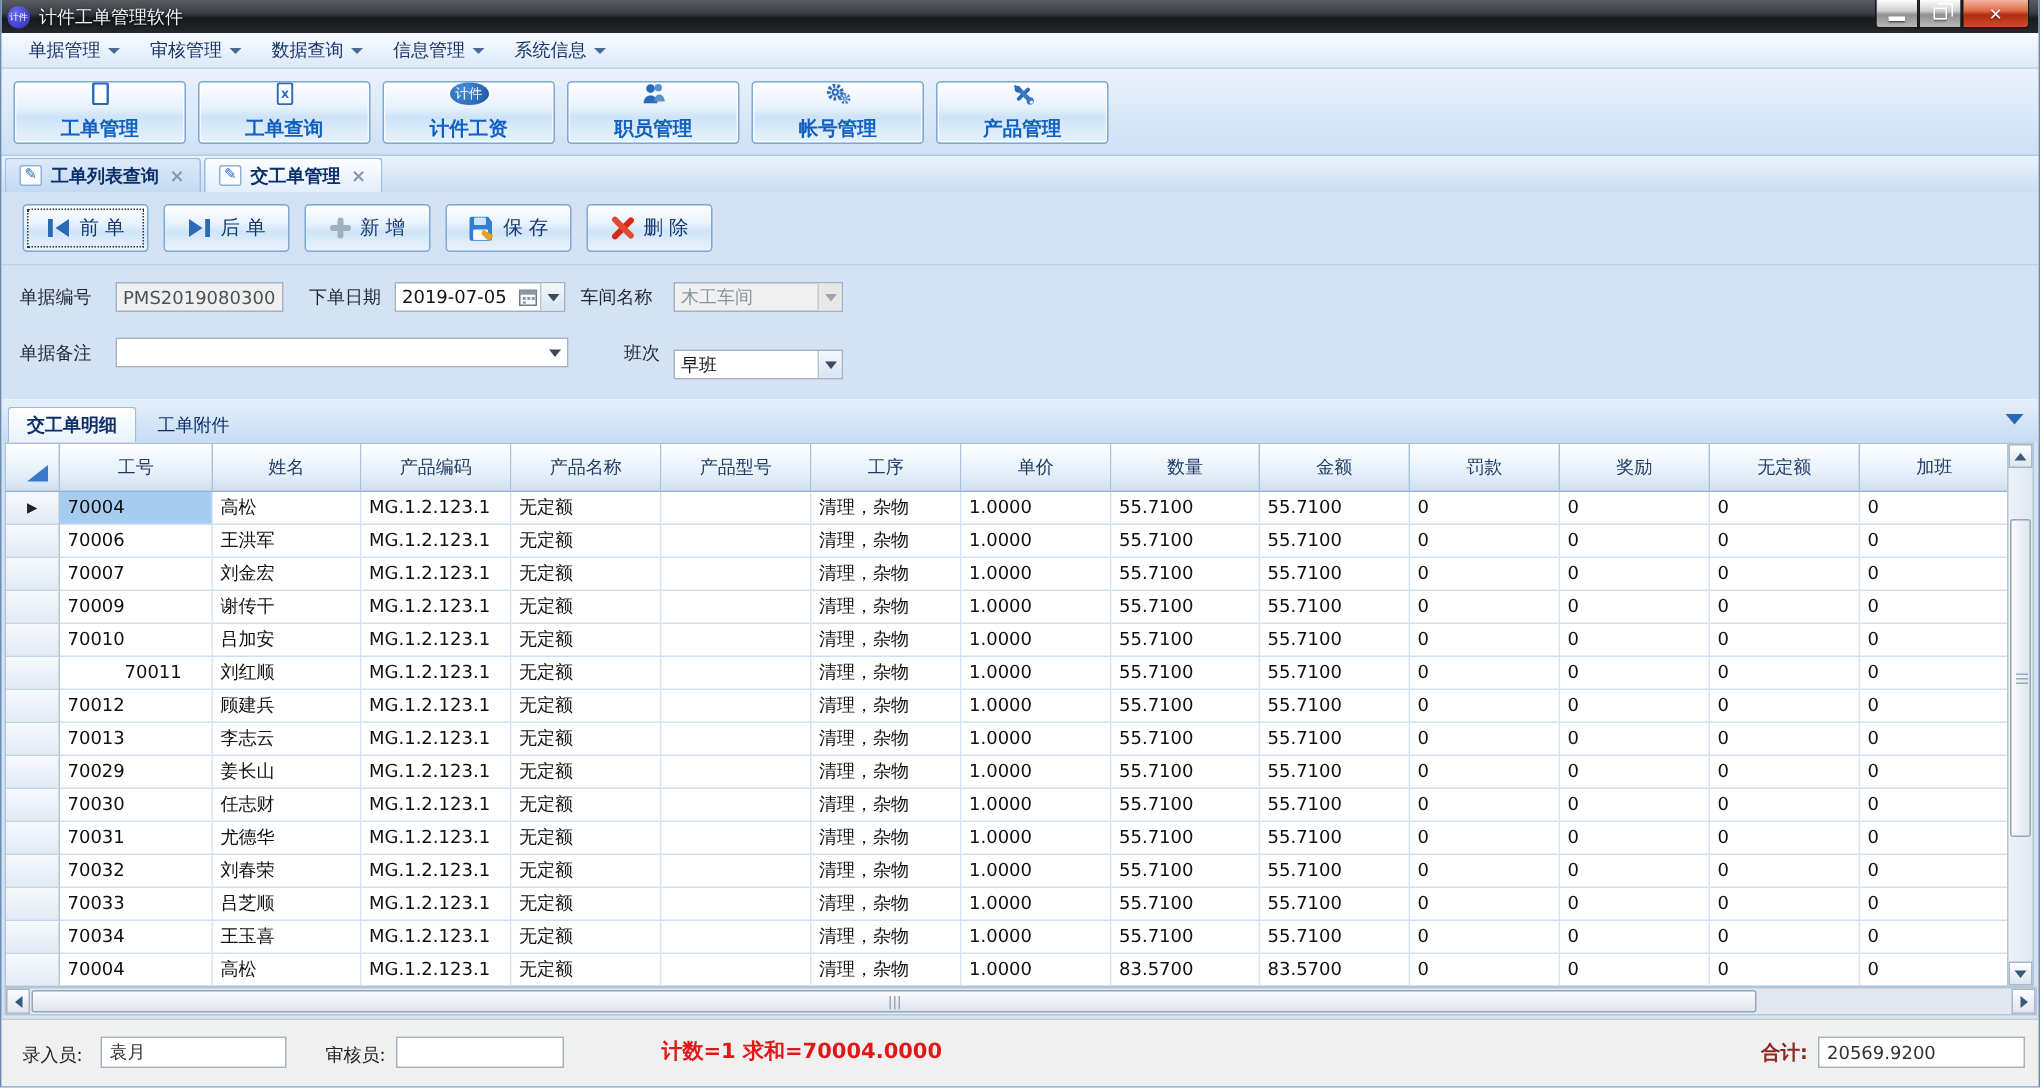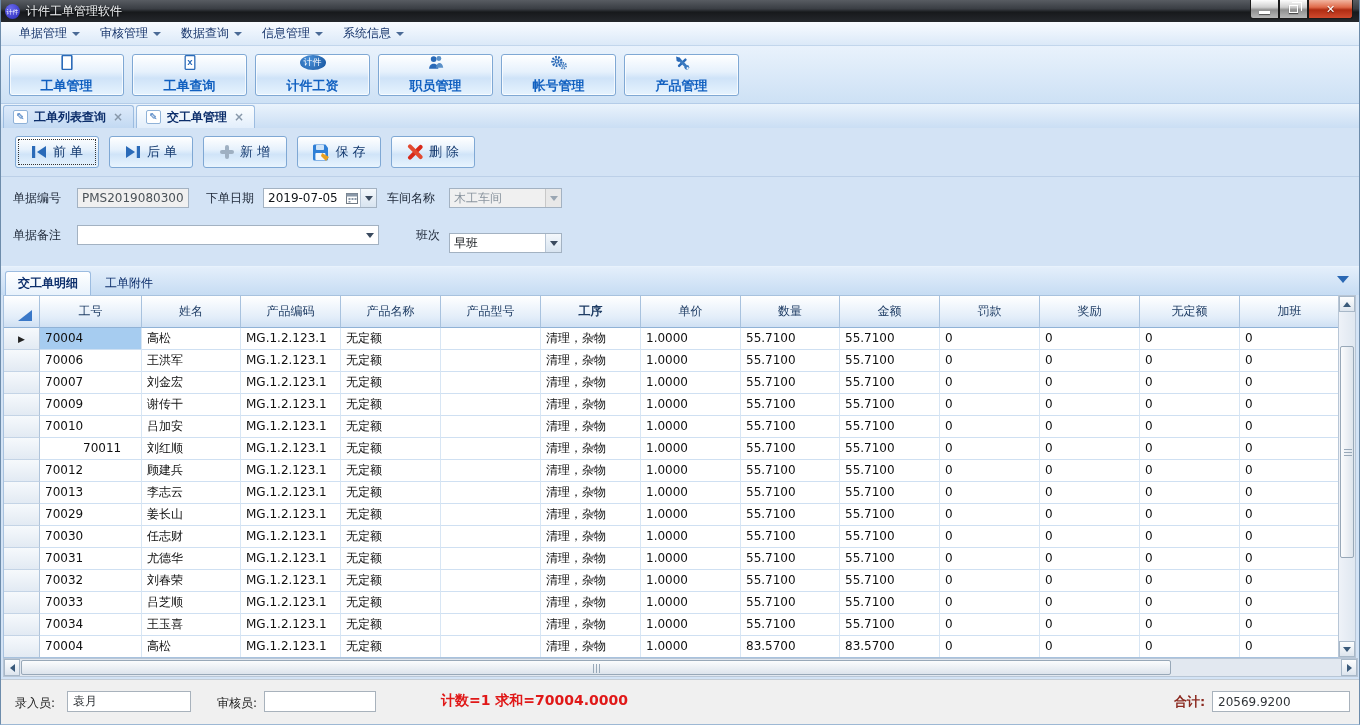--- a/index.html
+++ b/index.html
@@ -349,21 +349,21 @@
 <div class="grid">
   <div class="grid-header">
     <div class="gh-cell gh-corner" style="width:36px;flex:0 0 36px;">
         <span class="corner-tri"></span>
       </div>
   <div class="gh-cell" style="width: 102px; flex: 0 0 102px;">工号</div>
       <div class="gh-cell" style="width: 99px; flex: 0 0 99px;">姓名</div>
       <div class="gh-cell" style="width: 100px; flex: 0 0 100px;">产品编码</div>
       <div class="gh-cell" style="width: 100px; flex: 0 0 100px;">产品名称</div>
       <div class="gh-cell" style="width: 100px; flex: 0 0 100px;">产品型号</div>
-      <div class="gh-cell" style="width: 100px; flex: 0 0 100px; font-weight: bold;">工序</div>
+      <div class="gh-cell" style="width: 100px; flex: 0 0 100px;">工序</div>
       <div class="gh-cell" style="width: 100px; flex: 0 0 100px;">单价</div>
       <div class="gh-cell" style="width: 99px; flex: 0 0 99px;">数量</div>
       <div class="gh-cell" style="width: 100px; flex: 0 0 100px;">金额</div>
       <div class="gh-cell" style="width: 100px; flex: 0 0 100px;">罚款</div>
       <div class="gh-cell" style="width: 100px; flex: 0 0 100px;">奖励</div>
       <div class="gh-cell" style="width: 100px; flex: 0 0 100px;">无定额</div>
       <div class="gh-cell" style="width: 100px; flex: 0 0 100px;">加班</div>
     </div>
   <div class="grid-body">
       <div class="grid-row">

